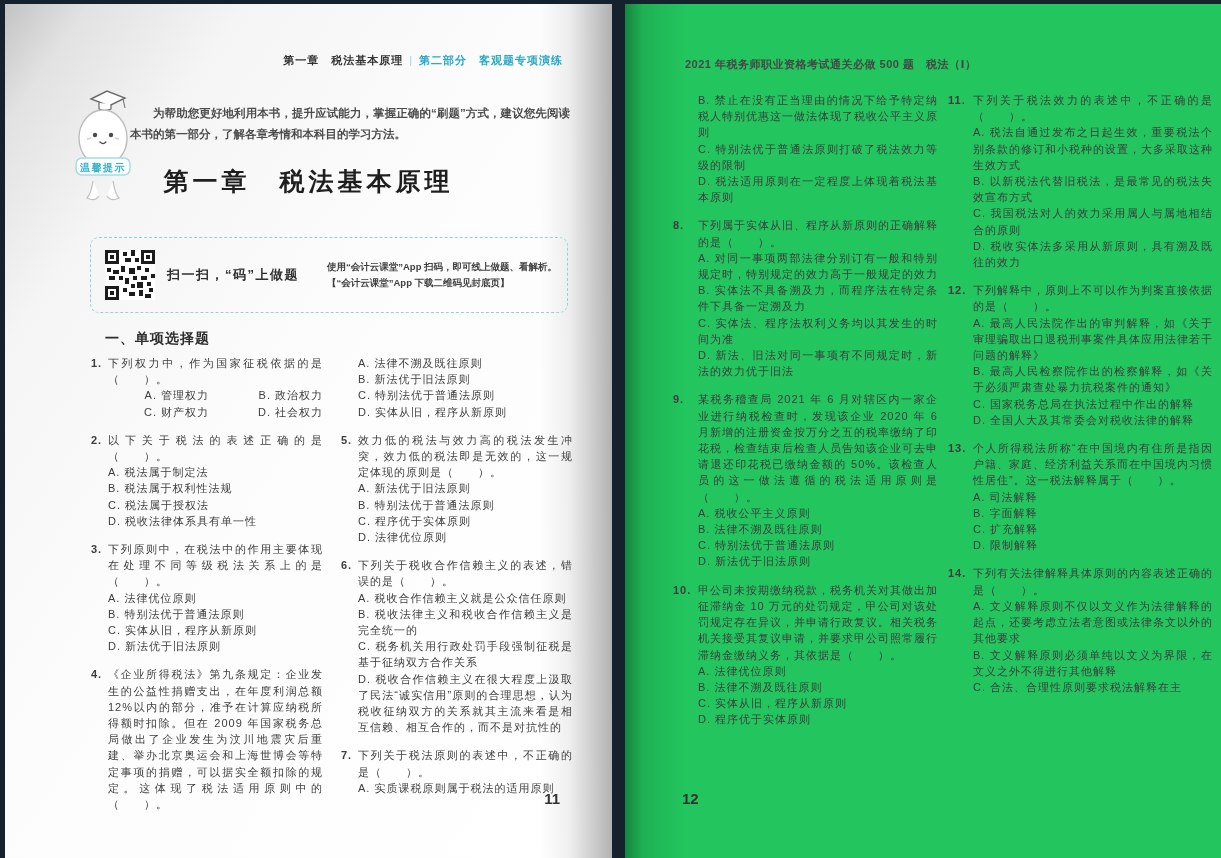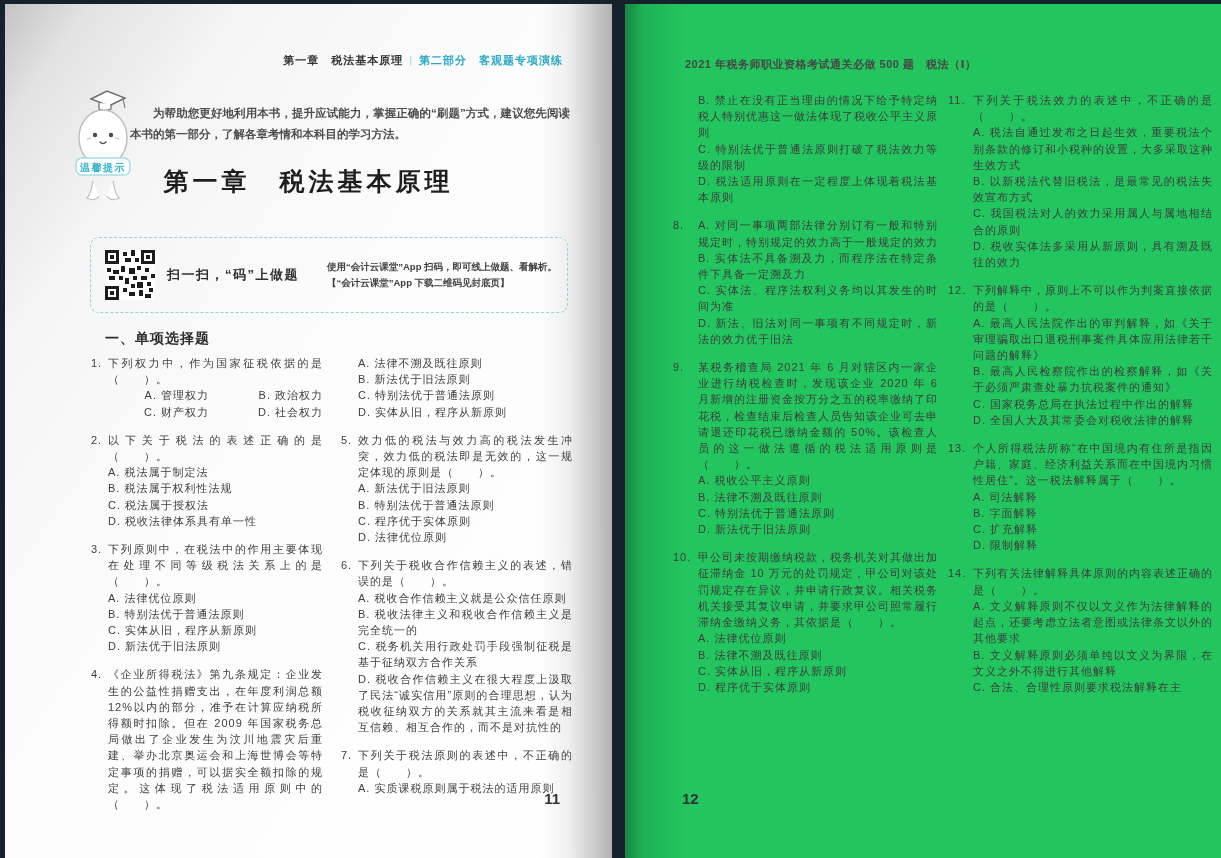--- a/index.html
+++ b/index.html
@@ -62,21 +62,21 @@
   .qr-info div{white-space:nowrap;}
 
   .section-title{top:326px;left:92px;font-size:14px;font-weight:bold;color:#2d2d2d;letter-spacing:1px;margin-left:8px;}
 
   
   .cols{display:flex;}
   .lp-cols{top:351px;left:86px;width:482px;gap:18px;}
   .rp-cols{top:88px;left:48px;width:540px;gap:10px;}
   .col{flex:1;min-width:0;}
   .q{display:flex;margin-bottom:12px;}
-  .qnum{flex:0 0 17px;font-weight:normal;}
+  .qnum{flex:0 0 17px;font-weight:bold;}
   .rp-cols .qnum{flex-basis:25px;}
   .qbody{flex:1;min-width:0;}
   .q,.stem,.opt{
     font-size:11px;line-height:16.2px;letter-spacing:1px;color:#3d3d3d;
   }
   .stem,.opt{text-align:justify;text-justify:inter-character;}
   .optrow{display:flex;}
   .optrow .opt{text-align:right;}
   .optrow .o1{width:47%;}
   .optrow .o2{flex:1;}
@@ -277,20 +277,21 @@
               <div class="qnum"></div>
               <div class="qbody">
                 <div class="opt">B. 禁止在没有正当理由的情况下给予特定纳税人特别优惠这一做法体现了税收公平主义原则</div>
                 <div class="opt">C. 特别法优于普通法原则打破了税法效力等级的限制</div>
                 <div class="opt">D. 税法适用原则在一定程度上体现着税法基本原则</div>
               </div>
             </div>
             <div class="q">
               <div class="qnum">8.</div>
               <div class="qbody">
+                <div class="stem">下列属于实体从旧、程序从新原则的正确解释的是（　　）。</div>
                 <div class="opt">A. 对同一事项两部法律分别订有一般和特别规定时，特别规定的效力高于一般规定的效力</div>
                 <div class="opt">B. 实体法不具备溯及力，而程序法在特定条件下具备一定溯及力</div>
                 <div class="opt">C. 实体法、程序法权利义务均以其发生的时间为准</div>
                 <div class="opt">D. 新法、旧法对同一事项有不同规定时，新法的效力优于旧法</div>
               </div>
             </div>
             <div class="q">
               <div class="qnum">9.</div>
               <div class="qbody">
                 <div class="stem">某税务稽查局 2021 年 6 月对辖区内一家企业进行纳税检查时，发现该企业 2020 年 6 月新增的注册资金按万分之五的税率缴纳了印花税，检查结束后检查人员告知该企业可去申请退还印花税已缴纳金额的 50%。该检查人员的这一做法遵循的税法适用原则是（　　）。</div>

